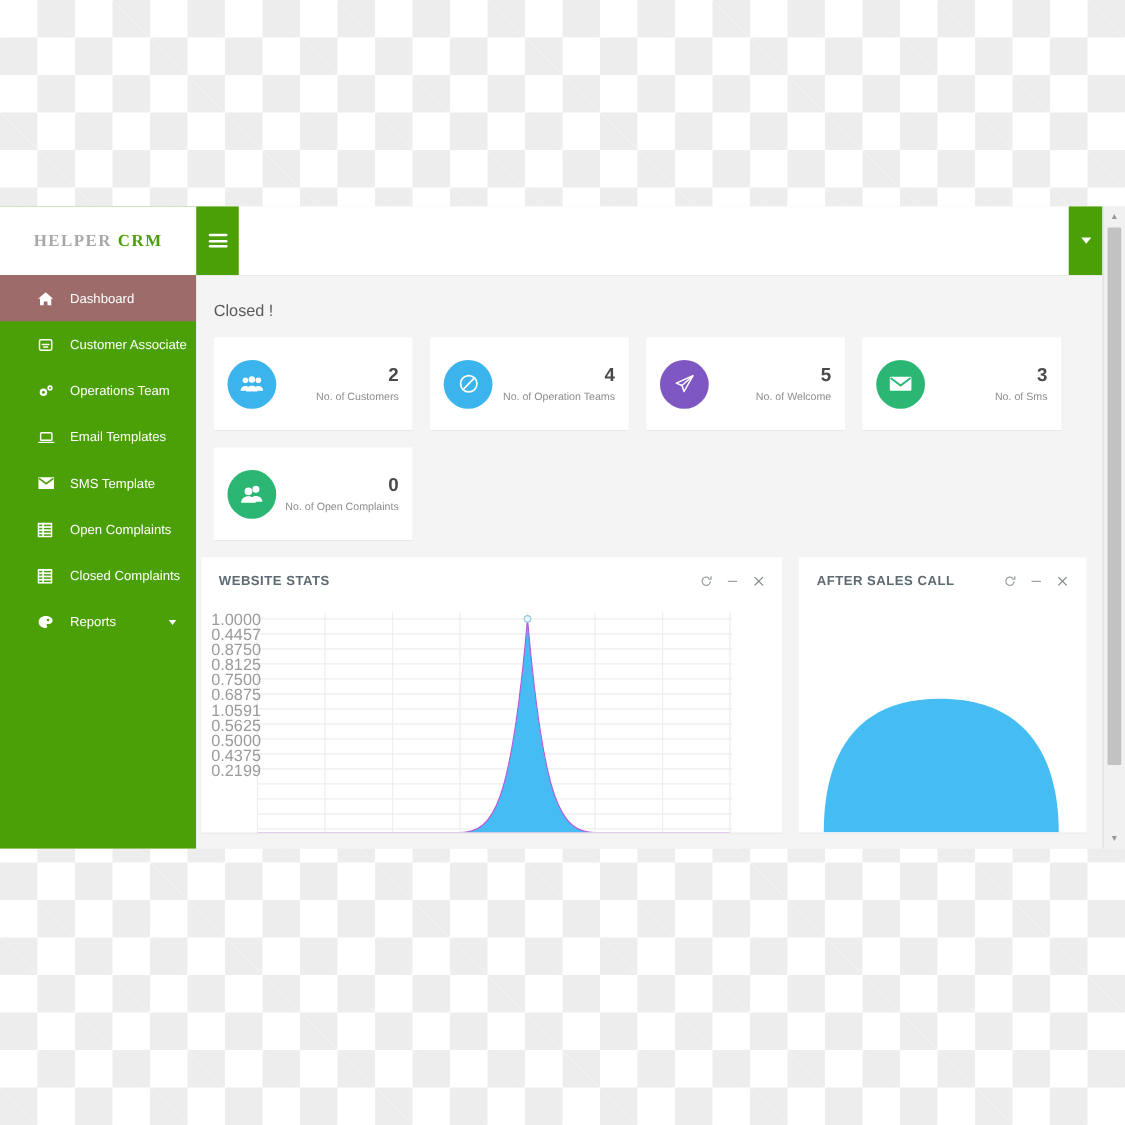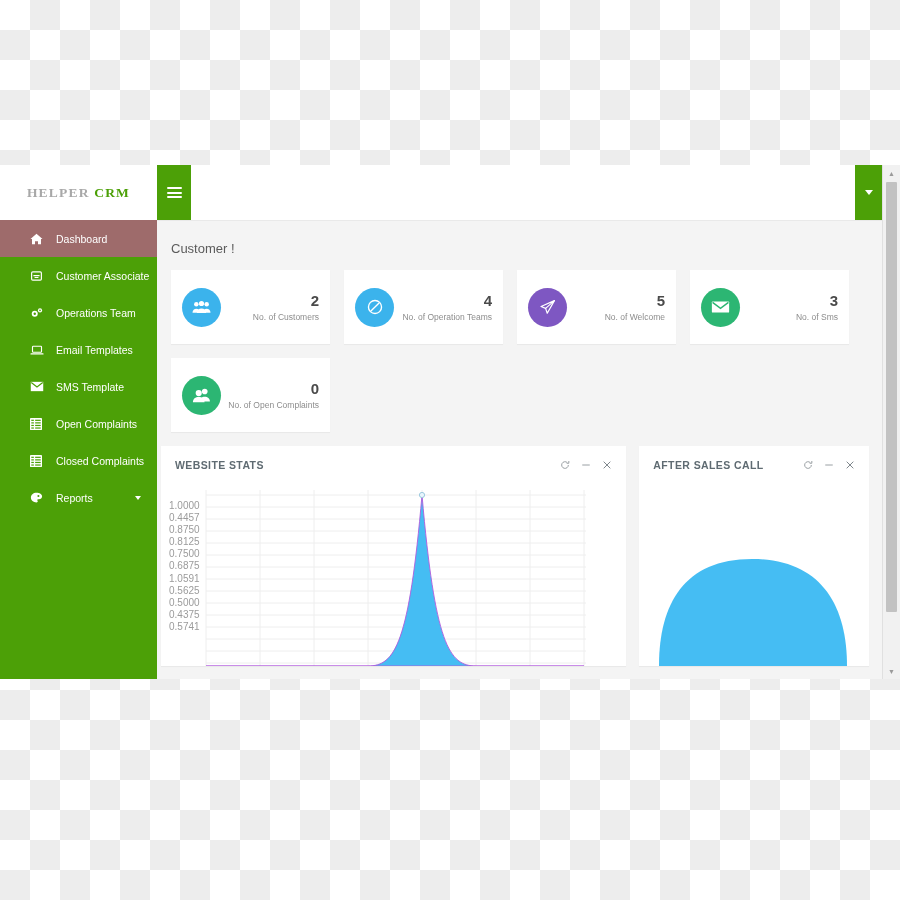--- a/index.html
+++ b/index.html
@@ -179,22 +179,22 @@
   }
   .panel-tools { display: flex; align-items: center; gap: 11px; color: #9aa0a4; }
   .panel-tools span { cursor: pointer; display: flex; align-items: center; }
   .panel-tools svg { display: block; }
 
   
   .chart-area { position: relative; }
   .chart-wide { width: 466px; height: 182px; }
   .chart-narrow { width: 230px; height: 182px; }
   .ylabels {
-    position: absolute; left: 8px; top: 16px;
-    font-size: 10px; color: #9b9b9b;
+    position: absolute; left: 8px; top: 6px;
+    font-size: 13px; color: #9b9b9b;
     width: 34px;
     line-height: 12.1px;
   }
 
   
   .scroll-track {
     position: absolute; right: 0; top: 0;
     width: 17px; height: 514px;
     background: #f1f1f1;
     border-left: 1px solid #e0e0e0;
@@ -335,21 +335,21 @@
           <i></i>
           <i></i>
         </span>
     </div>
     <div class="user-drop">
       <span class="caret"></span>
     </div>
   </div>
 
   <div class="content">
-    <h2 class="welcome">Customer !</h2>
+    <h2 class="welcome">Closed !</h2>
 
     <div class="cards-row">
 
       <div class="stat-card">
         <div class="stat-circle" style="background:#3bb3ec">
           <svg width="19" height="15" viewBox="0 0 22 16" fill="#fff">
             <circle cx="5" cy="4.2" r="2.6"></circle>
               <circle cx="11" cy="3.4" r="3"></circle>
               <circle cx="17" cy="4.2" r="2.6"></circle>
             <path d="M0.6 14c0-3 2-4.6 4.4-4.6S9.4 11 9.4 14z"></path>
@@ -449,21 +449,21 @@
             <div>1.0000</div>
             <div>0.4457</div>
             <div>0.8750</div>
             <div>0.8125</div>
             <div>0.7500</div>
             <div>0.6875</div>
             <div>1.0591</div>
             <div>0.5625</div>
             <div>0.5000</div>
             <div>0.4375</div>
-            <div>0.5741</div>
+            <div>0.2199</div>
           </div>
           <svg width="466" height="182" viewBox="0 0 466 182">
             <g stroke="#eeeeee" stroke-width="1">
               <line x1="45" y1="11" x2="425" y2="11"></line>
               <line x1="45" y1="23" x2="425" y2="23"></line>
               <line x1="45" y1="35" x2="425" y2="35"></line>
               <line x1="45" y1="47" x2="425" y2="47"></line>
               <line x1="45" y1="59" x2="425" y2="59"></line>
               <line x1="45" y1="71" x2="425" y2="71"></line>
               <line x1="45" y1="83" x2="425" y2="83"></line>

